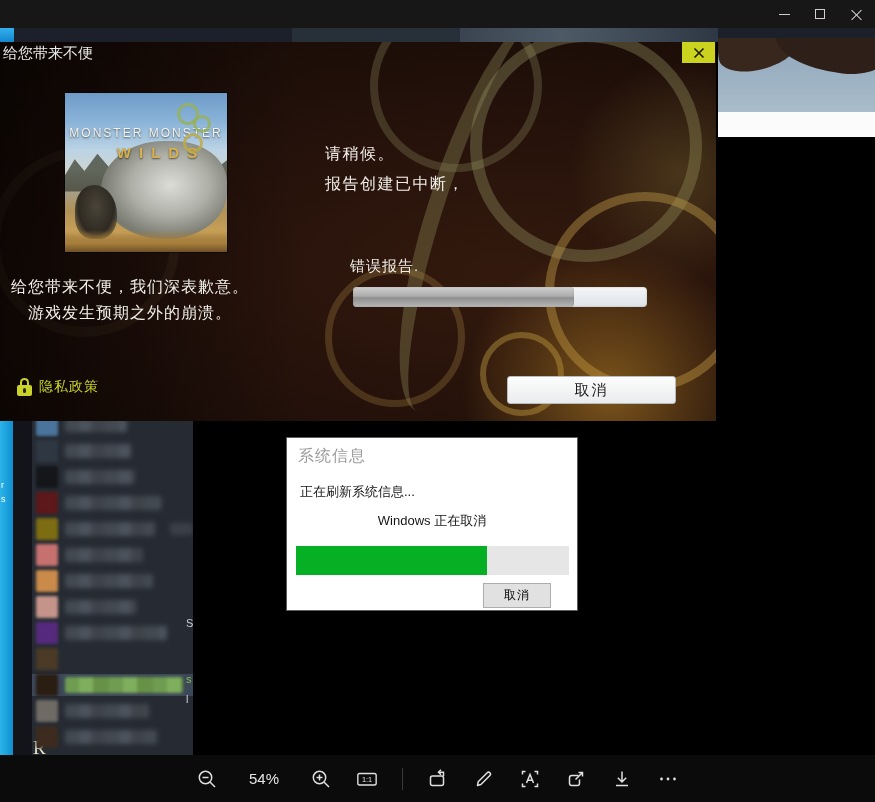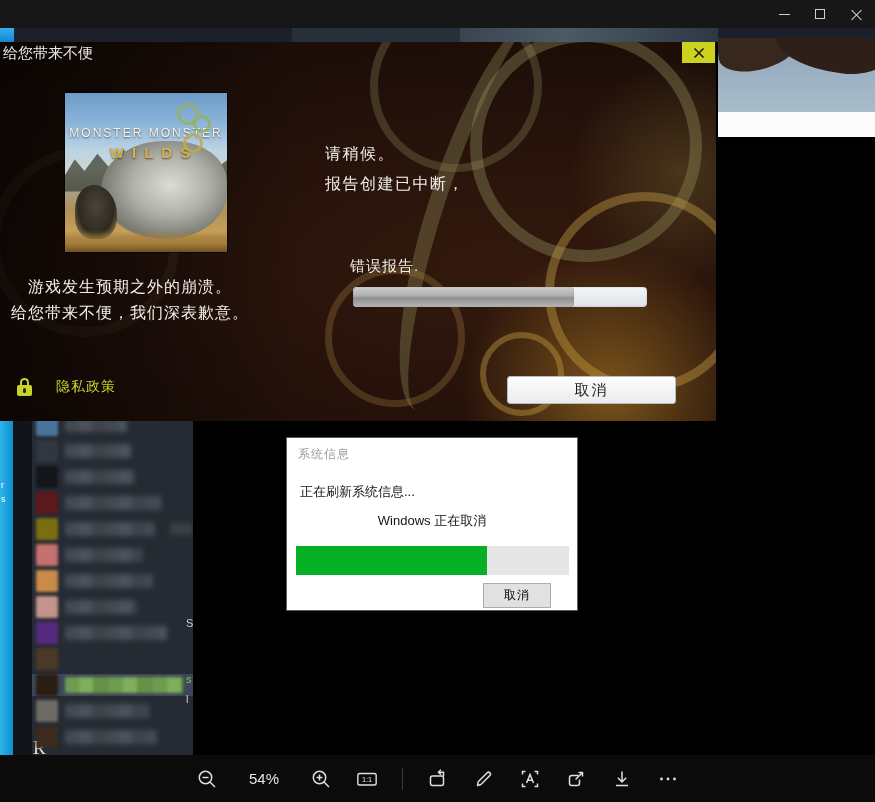--- a/index.html
+++ b/index.html
@@ -63,42 +63,42 @@
     background:rgba(62,66,52,.75);
     clip-path:polygon(0 70%,6% 40%,12% 62%,20% 30%,28% 58%,36% 22%,44% 55%,52% 18%,60% 50%,68% 26%,76% 56%,84% 34%,92% 60%,100% 42%,100% 100%,0 100%); }
   .ba-monster { position:absolute; left:22%; top:30%; width:78%; height:62%; border-radius:50% 42% 48% 50%;
     background:radial-gradient(ellipse at 55% 45%, #dcdcd6 0%, #aeb0a8 40%, #787a70 70%, rgba(90,92,84,0) 100%); }
   .ba-hunter { position:absolute; left:6%; top:58%; width:26%; height:34%; border-radius:45% 55% 40% 40%;
     background:radial-gradient(ellipse at 50% 40%, #4a4438 0%, #2e2a22 60%, rgba(40,36,28,0) 100%); }
   .ba-grass { position:absolute; left:0; bottom:0; width:100%; height:14%;
     background:linear-gradient(180deg, rgba(170,130,60,0) 0%, #a87f3c 60%, #6e5126 100%); }
   .ba-t1 { position:absolute; left:0; top:33px; width:100%; text-align:center; color:#f3f2ec;
     font-size:12px; letter-spacing:2px; text-shadow:0 1px 2px rgba(0,0,0,.6); white-space:nowrap; }
-  .ba-t2 { position:absolute; left:8px; top:51px; width:100%; text-align:center; color:#d9b14b;
+  .ba-t2 { position:absolute; left:15px; top:51px; width:100%; text-align:center; color:#d9b14b;
     font-size:15px; font-weight:bold; letter-spacing:8px; text-shadow:0 1px 2px rgba(0,0,0,.6); }
   .ba-emblem { position:absolute; right:10px; top:8px; width:42px; height:58px; }
   .ba-emblem i { position:absolute; border:3px solid rgba(150,178,90,.85); border-radius:50%; display:block; }
   .ba-e1 { left:2px; top:2px; width:22px; height:22px; }
   .ba-e2 { left:18px; top:14px; width:18px; height:18px; }
   .ba-e3 { left:8px; top:32px; width:20px; height:20px; border-color:rgba(190,170,70,.85)!important; }
 
   .crash-msg { position:absolute; left:325px; top:97px; z-index:2; color:#f1eee8; font-size:16px;
     letter-spacing:1.5px; line-height:30px; }
   .cancelling { position:absolute; left:350px; top:215px; z-index:2; color:#f1eee8; font-size:15px; letter-spacing:1px; }
   .pbar-track { position:absolute; left:353px; top:245px; width:294px; height:20px; z-index:2;
     border-radius:4px; background:linear-gradient(180deg,#f4f6f8,#dfe3e7); box-shadow:inset 0 0 2px rgba(0,0,0,.25); }
   .pbar-fill { height:100%; border-radius:4px;
     background:linear-gradient(180deg,#cfcfcf 0%,#adadad 45%,#8f8f8f 55%,#b7b7b7 100%);
     box-shadow:inset 0 0 1px rgba(0,0,0,.4); }
   .crash-cancel { position:absolute; left:507px; top:334px; width:169px; height:28px; z-index:2;
     background:linear-gradient(180deg,#fdfdfd,#e9ebed); border:1px solid #b9bcbe; border-radius:3px;
     display:flex; align-items:center; justify-content:center; font-size:15px; color:#1c1c1c; letter-spacing:2px; }
   .apology { position:absolute; left:10px; top:232px; width:240px; z-index:2; text-align:center;
     color:#f2efe9; font-size:16px; font-weight:500; letter-spacing:1px; line-height:26px; }
-  .privacy { position:absolute; left:17px; top:336px; z-index:2; display:flex; align-items:flex-end; gap:24px;text-decoration:underline; }
+  .privacy { position:absolute; left:17px; top:336px; z-index:2; display:flex; align-items:flex-end; gap:7px; }
   .lock { position:relative; width:15px; height:18px; }
   .lock-shackle { position:absolute; left:3px; top:0; width:9px; height:8px; border:2px solid #c9d32a;
     border-bottom:none; border-radius:5px 5px 0 0; }
   .lock-body { position:absolute; left:0; top:7px; width:15px; height:11px; background:#c9d32a; border-radius:2px; }
   .lock-body::after { content:""; position:absolute; left:6px; top:3px; width:3px; height:5px;
     background:#2a2a10; border-radius:2px; }
   .privacy-label { color:#c9d32a; font-size:14px; letter-spacing:1px; }
 
   
   .side-img { left:718px; top:38px; width:157px; height:74px;
@@ -123,21 +123,21 @@
   .lblob2 { height:12px; width:26px; border-radius:2px; filter:blur(2.5px); background:#3b4048; margin-left:8px; }
   .lbar { height:16px; border-radius:2px; filter:blur(1.5px);
     background:repeating-linear-gradient(90deg,#6f9c50 0 14px,#7fae5c 14px 28px,#679147 28px 44px); }
   .eletter { position:absolute; left:154px; font-size:11px; }
   .bigR { position:absolute; left:1px; top:316px; font-family:"Liberation Serif","DejaVu Serif",serif;
     font-size:19px; color:#e9e5c9; }
 
   
   .sysdlg { left:286px; top:437px; width:292px; height:174px; background:#fff;
     border:1px solid #5c5c5c; box-shadow:2px 3px 10px rgba(0,0,0,.55); }
-  .sys-title { position:absolute; left:11px; top:8px; color:#9b9b9b; font-size:12px; letter-spacing:1px; }
+  .sys-title { position:absolute; left:11px; top:8px; color:#9b9b9b; font-size:16px; letter-spacing:1px; }
   .sys-status { position:absolute; left:13px; top:45px; color:#151515; font-size:13px; }
   .sys-subject { position:absolute; left:0; top:74px; width:100%; text-align:center; color:#151515; font-size:13px; }
   .sys-track { position:absolute; left:9px; top:108px; width:273px; height:29px; background:#e6e6e6; }
   .sys-fill { height:100%; }
   .sys-cancel { position:absolute; left:196px; top:145px; width:68px; height:25px; background:#e1e1e1;
     border:1px solid #adadad; display:flex; align-items:center; justify-content:center;
     font-size:12px; color:#000; letter-spacing:1px; }
 
   
   .toolbar { left:0; top:755px; width:875px; height:47px; background:#0b0b0b;
@@ -215,22 +215,22 @@
 
   <div class="cancelling">错误报告.</div>
 
   <div class="pbar-track">
     <div class="pbar-fill" style="width: 75%;"></div>
   </div>
 
   <div class="crash-cancel">取消</div>
 
   <div class="apology">
+    <div>给您带来不便，我们深表歉意。</div>
     <div>游戏发生预期之外的崩溃。</div>
-    <div>给您带来不便，我们深表歉意。</div>
   </div>
 
   <div class="privacy">
     <span class="lock">
       <span class="lock-shackle"></span>
         <span class="lock-body"></span>
     </span>
     <span class="privacy-label">隐私政策</span>
   </div>
 </div>

